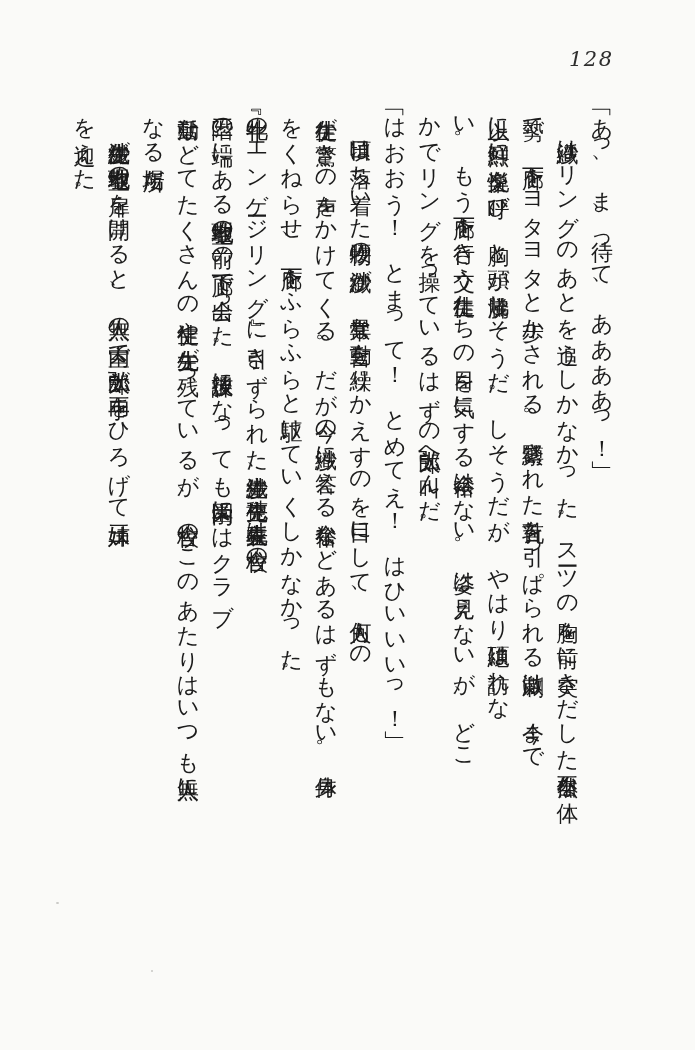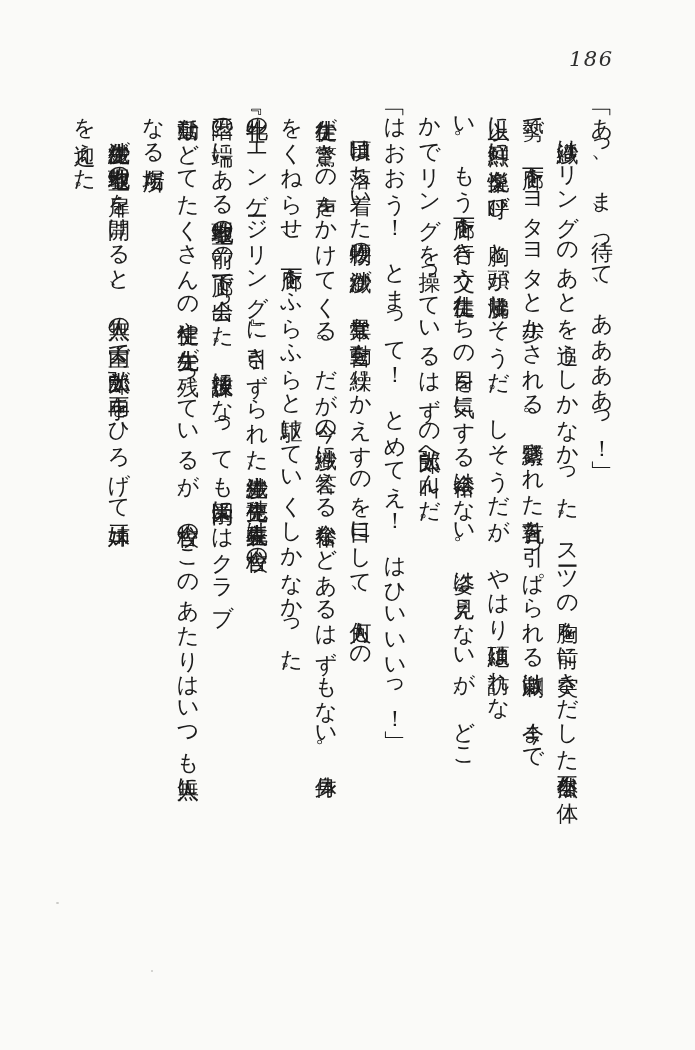--- a/index.html
+++ b/index.html
@@ -57,21 +57,21 @@
     border-radius: 50%;
     opacity: 0.45;
   }
   .speck-1 { left: 56px; top: 902px; width: 3px; height: 2px; }
   .speck-2 { left: 151px; top: 970px; width: 2px; height: 2px; }
 </style>
 </head>
 <body>
 
 <div class="page">
-  <div class="page-number">186</div>
+  <div class="page-number">128</div>
 
   <div class="text-block" id="text-block">
       <div class="text-line">「あっ、ま、待って、ああああっ！」</div>
       <div class="text-line">　沙織はリングのあとを追うしかなかった。スーツの胸を前に突きだした不自然な体</div>
       <div class="text-line">勢で、廊下をヨタヨタと歩かされる。緊縛された乳首を引っぱられる刺激は、今まで</div>
       <div class="text-line">以上に鮮烈に悦楽を呼び、胸と頭が沸騰しそうだ。しそうだが、やはり絶頂は訪れな</div>
       <div class="text-line">い。もう廊下を行き交う生徒たちの目を気にする余裕はない。姿は見えないが、どこ</div>
       <div class="text-line">かでリングを操っているはずの弘太郎へ叫んだ。</div>
       <div class="text-line">「はおおう！　とまって！　とめてえ！　はひいいいっ！」</div>
       <div class="text-line">　日頃は落ち着いた物腰の沙織が、異常な言動を繰りかえすのを目にして、何人もの</div>

